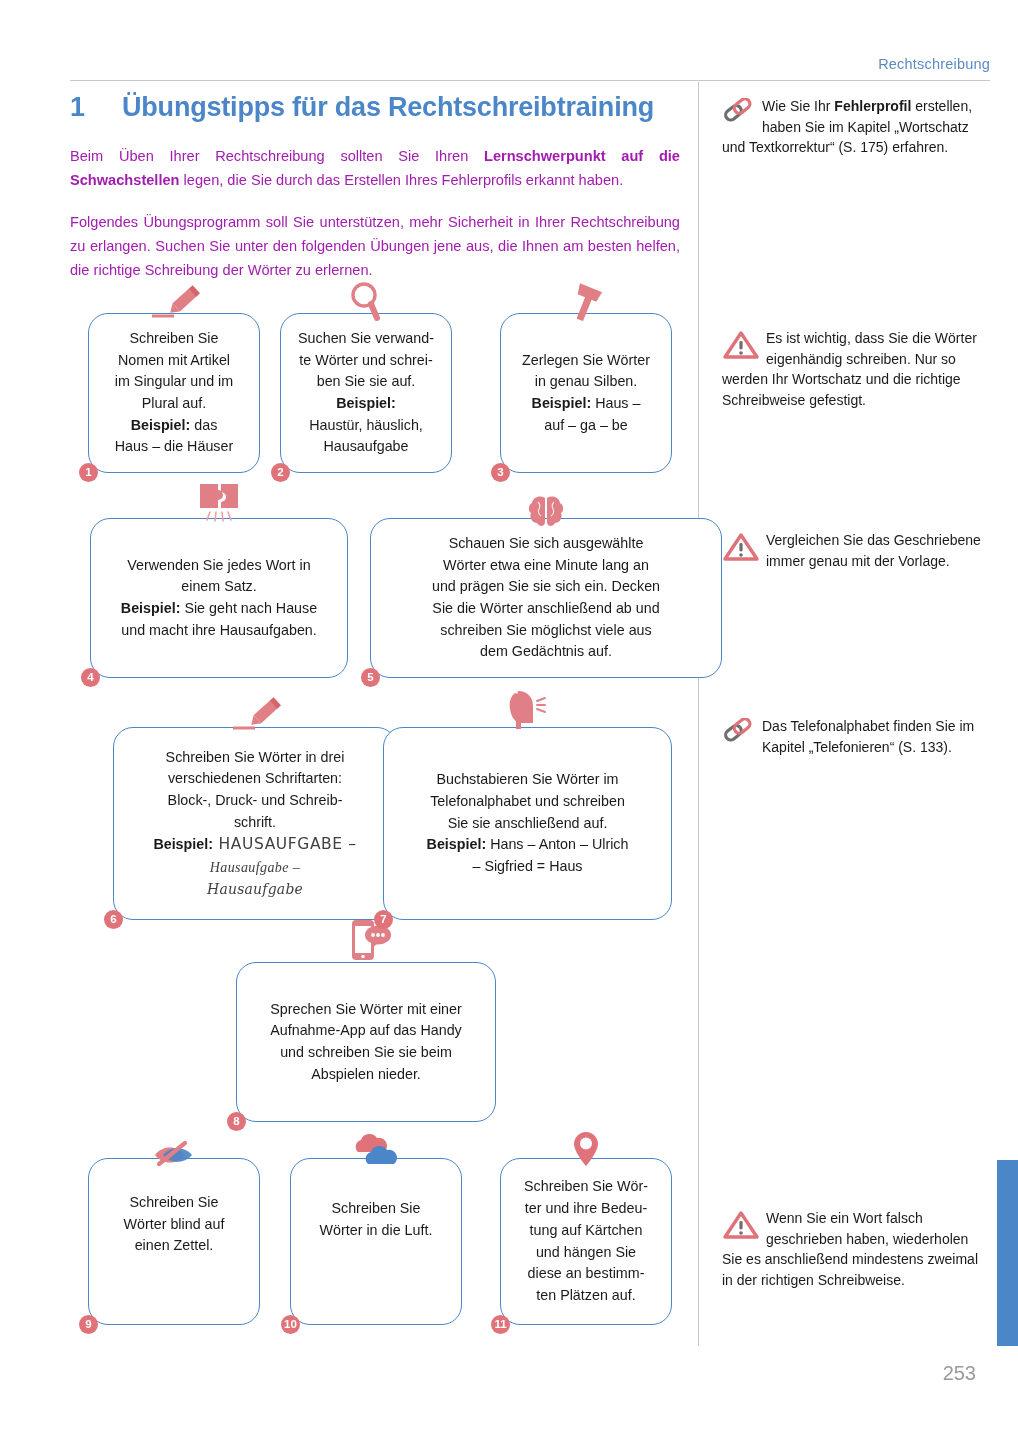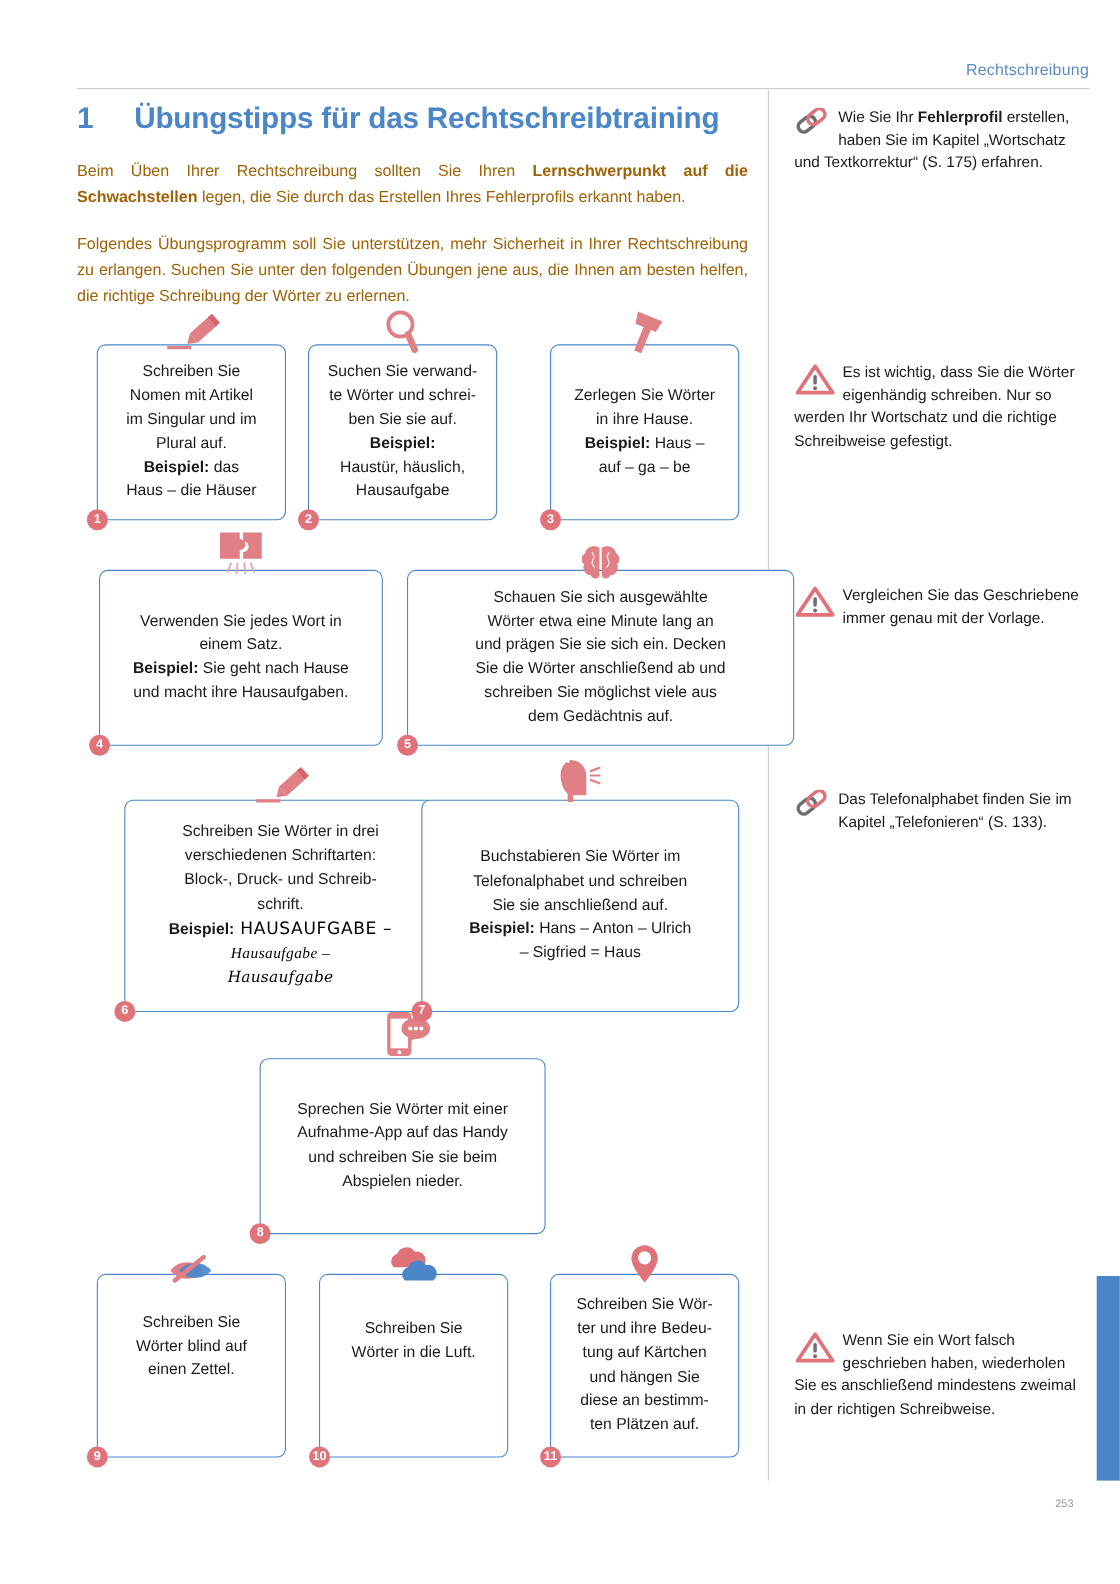--- a/index.html
+++ b/index.html
@@ -66,31 +66,31 @@
   }
   .chapter-num {
     width: 52px;
     flex: none;
   }
   .para {
     font-size: 14.6px;
     line-height: 1.62;
     text-align: justify;
     margin: 0 0 19px 0;
-    color: #a16207;
+    color: #a21caf;
   }
   .para b { font-weight: bold; }
 
   
   .boxwrap { position: absolute; }
   .box {
     position: absolute;
     inset: 0;
     border: 1.4px solid #4a86c8;
-    border-radius: 8px;
+    border-radius: 20px;
     background: #fff;
     box-sizing: border-box;
     display: flex;
     align-items: center;
     justify-content: center;
   }
   .box-text {
     text-align: center;
     font-size: 14.3px;
     line-height: 1.52;
@@ -125,21 +125,21 @@
     width: 60px;
     height: 44px;
     display: flex;
     align-items: flex-end;
     justify-content: center;
     z-index: 3;
   }
   .box-icon svg { display: block; }
 
   
-  .hw-blue { color: #000000; }
+  .hw-blue { color: #404040; }
   .hw-print {
     font-family: "DejaVu Sans", sans-serif;
     font-size: 15.5px;
     letter-spacing: 0.6px;
   }
   .hw-cursive {
     font-family: "Liberation Serif", serif;
     font-style: italic;
     font-size: 14px;
     letter-spacing: 0.4px;
@@ -172,21 +172,21 @@
     width: 21px;
     height: 186px;
     background: #4a86c8;
   }
 
   
   .folio {
     position: absolute;
     right: 42px;
     top: 1362px;
-    font-size: 10px;
+    font-size: 20px;
     color: #9a9a9a;
   }
 </style>
 </head>
 <body>
 
 <div class="page">
 
   <div class="running-head">Rechtschreibung</div>
   <div class="head-rule"></div>
@@ -252,21 +252,21 @@
       <svg width="46" height="40" viewBox="0 0 46 40">
         <g transform="rotate(22 23 20)">
           <rect x="20" y="6" width="7" height="32" fill="#e08086" rx="1"></rect>
           <path d="M10 4 L34 4 L32 15 L12 15 Z" fill="#e08086"></path>
         </g>
       </svg>
     </div>
     <div class="box">
       <div class="box-text">
         <span>Zerlegen Sie Wörter</span><br>
-        <span>in ihre Hause.</span><br>
+        <span>in genau Silben.</span><br>
         <b>Beispiel:</b><span> Haus –</span><br>
         <span>auf – ga – be</span>
       </div>
     </div>
     <div class="badge">3</div>
   </div>
 
   <div class="boxwrap" style="left:90px; top:518px; width:258px; height:160px;">
     <div class="box-icon" style="top:-38px;">
       <svg width="54" height="46" viewBox="0 0 54 46">

